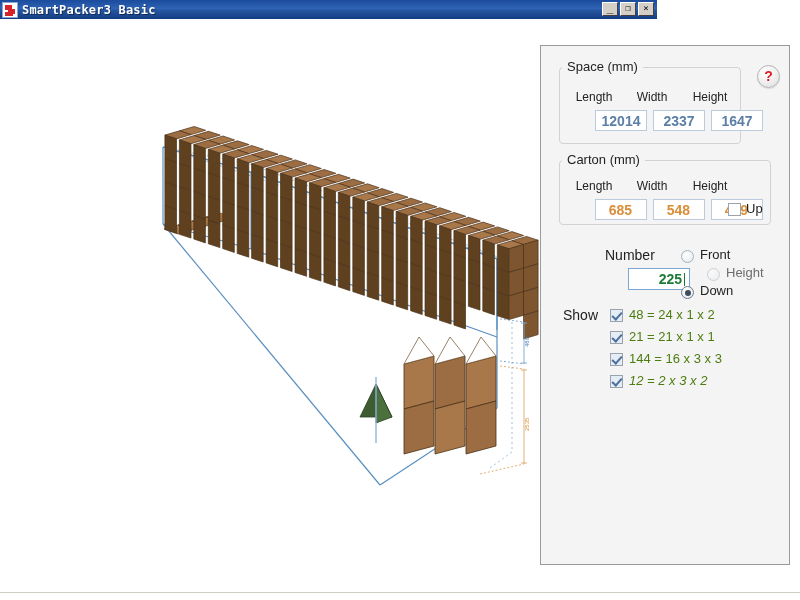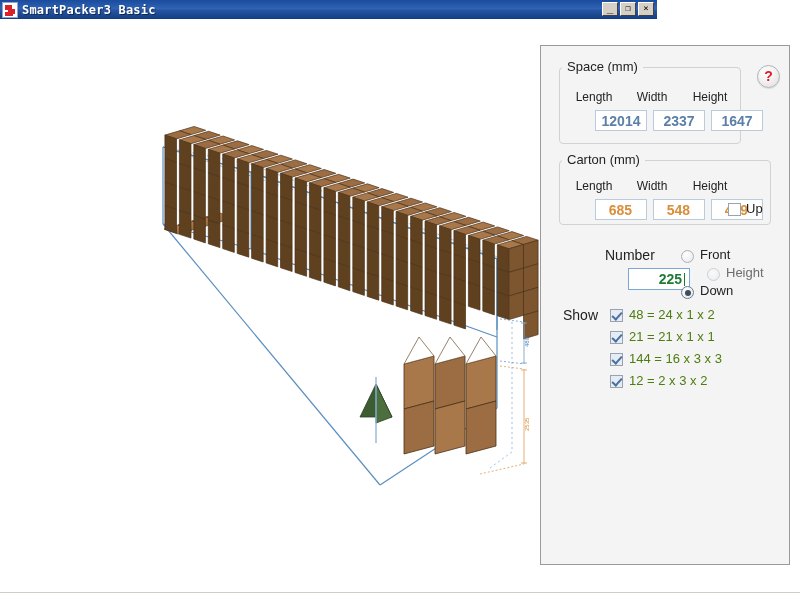--- a/index.html
+++ b/index.html
@@ -570,16 +570,16 @@
     <div class="cbox checked" style="left:69px; top:263px;"></div>
     <div class="show-row" style="left:88px; top:261px;">48 = 24 x 1 x 2</div>
 
     <div class="cbox checked" style="left:69px; top:285px;"></div>
     <div class="show-row" style="left:88px; top:283px;">21 = 21 x 1 x 1</div>
 
     <div class="cbox checked" style="left:69px; top:307px;"></div>
     <div class="show-row" style="left:88px; top:305px;">144 = 16 x 3 x 3</div>
 
     <div class="cbox checked" style="left:69px; top:329px;"></div>
-    <div class="show-row" style="left:88px; top:327px;">12 = 2 x 3 x 2</div>
+    <div class="show-row" style="left:88px; top:327px;font-style:italic;">12 = 2 x 3 x 2</div>
 
   </div>
 </div>
 
 </body></html>

